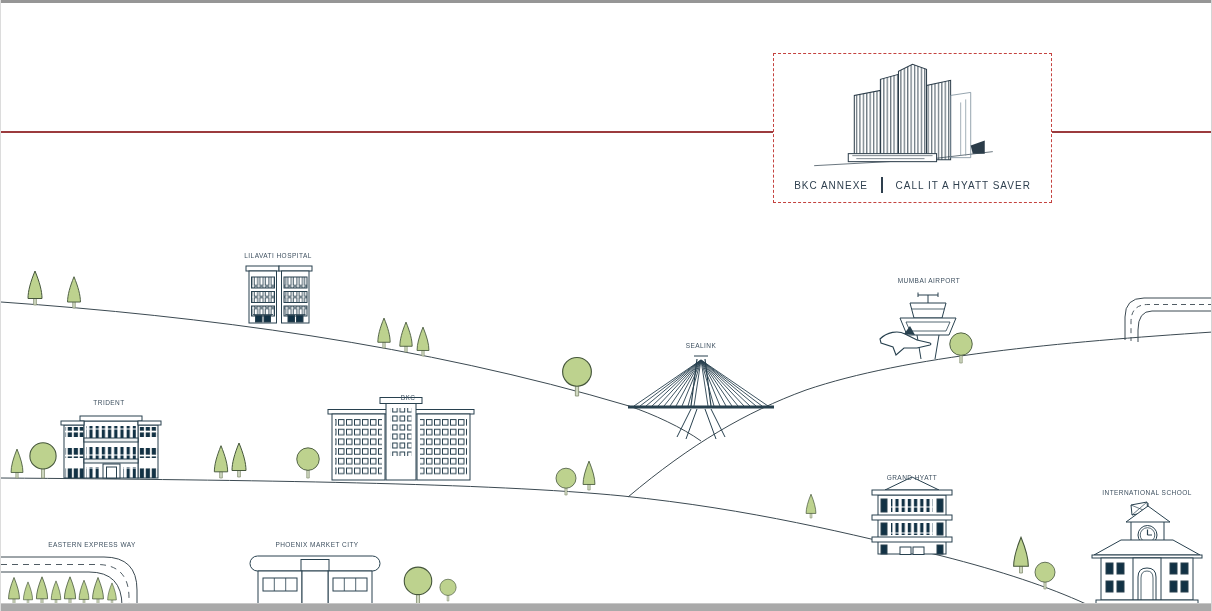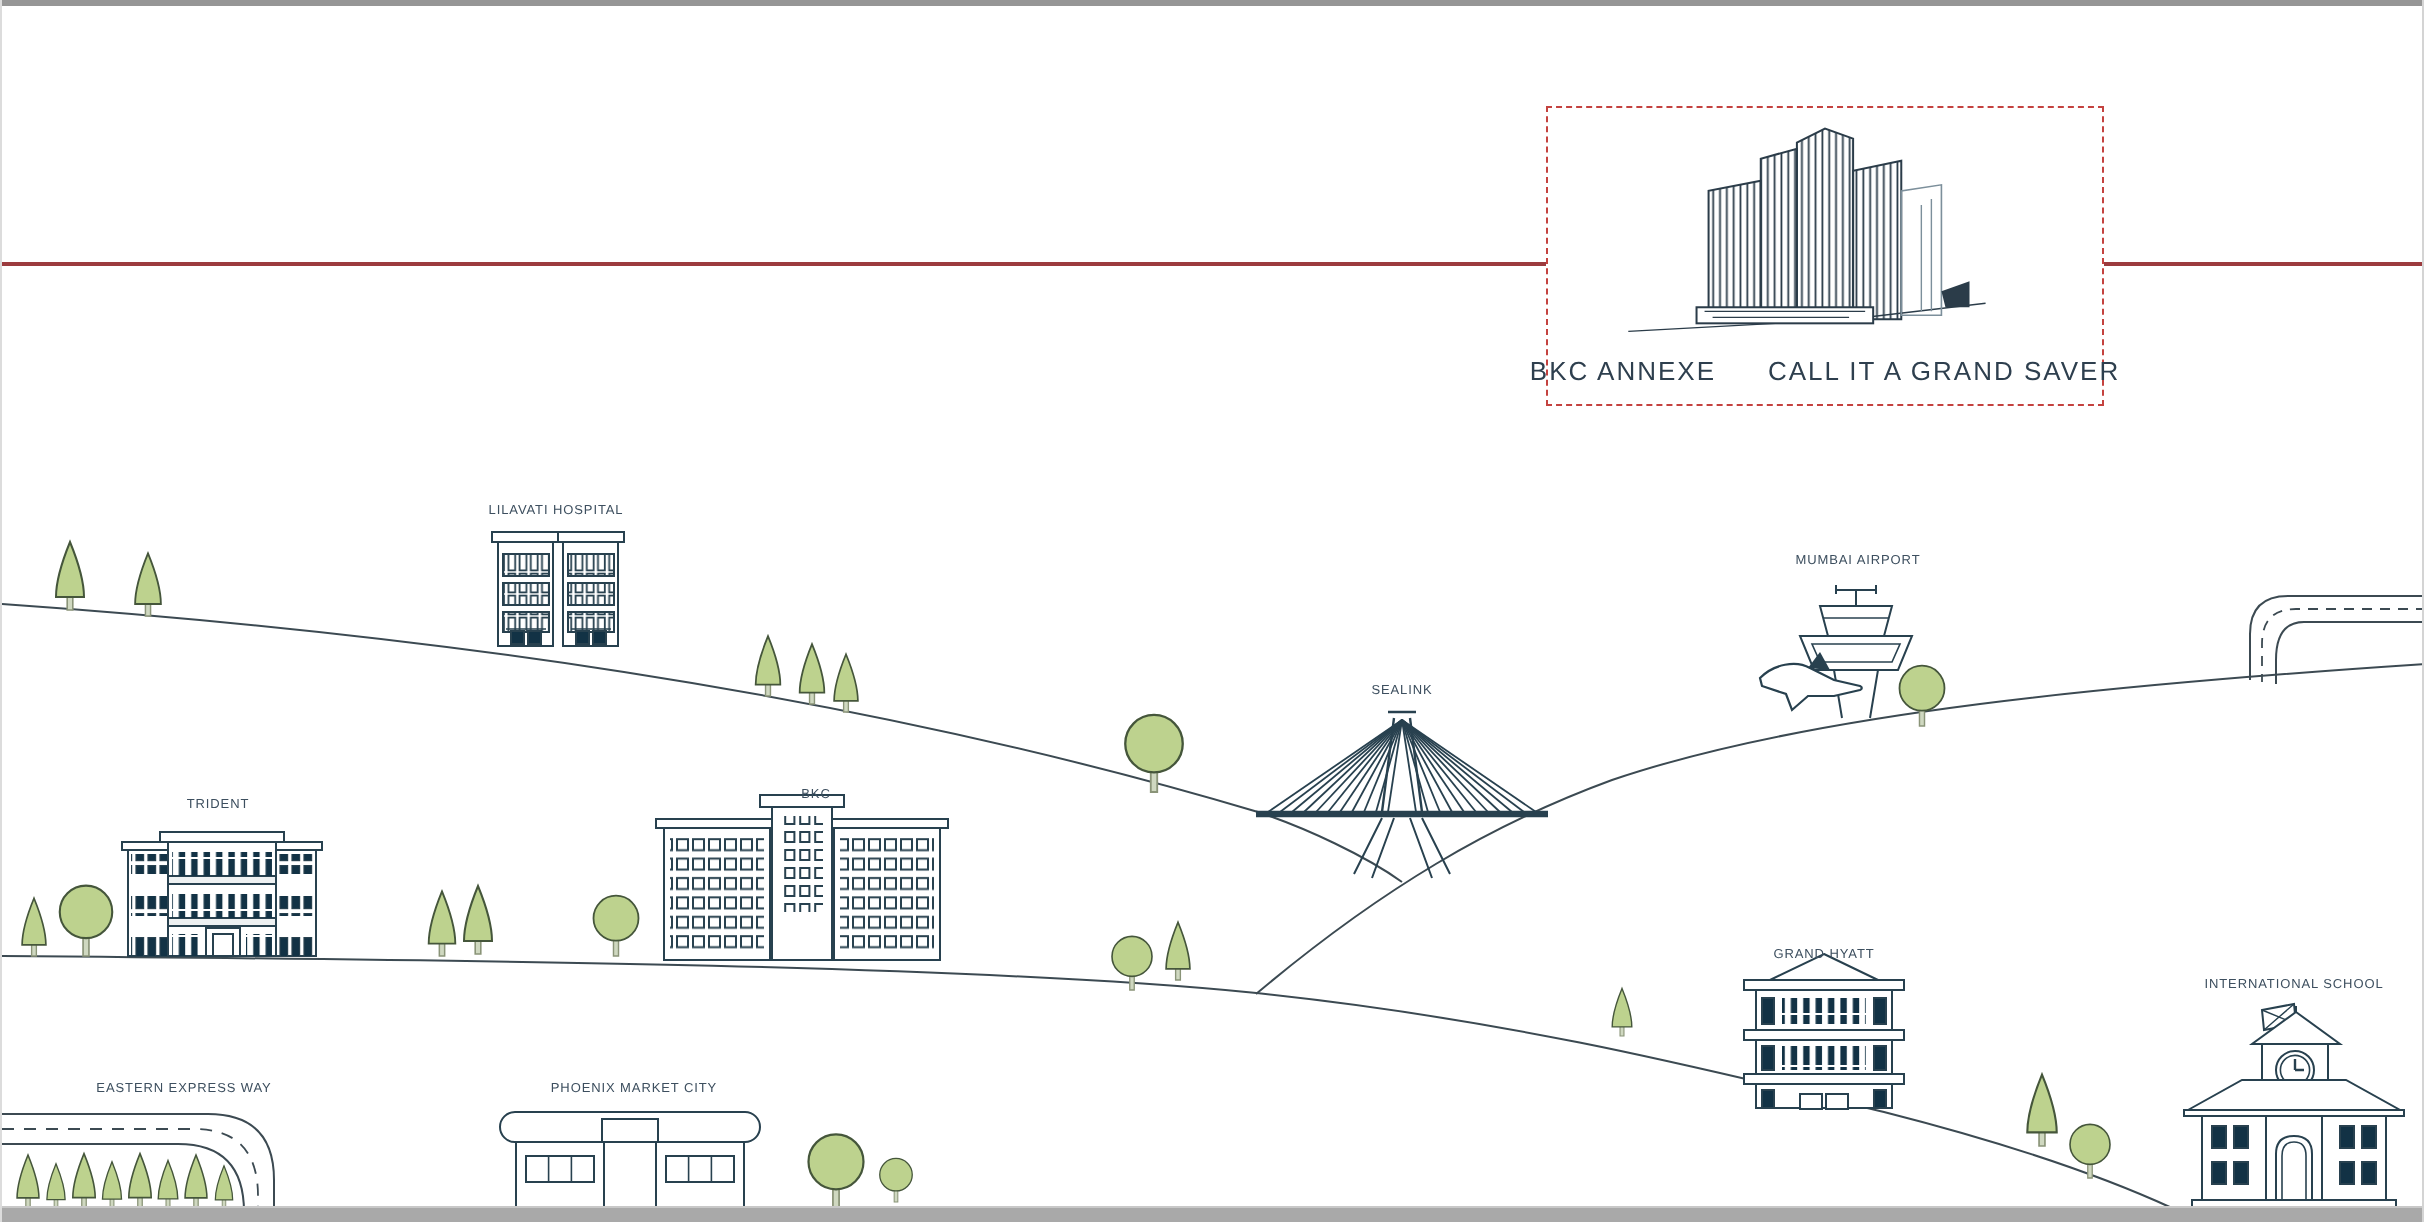--- a/index.html
+++ b/index.html
@@ -5,21 +5,21 @@
   html,body{margin:0;padding:0;background:#e9e9e9;font-family:"Liberation Sans",sans-serif;}
   .stage{position:relative;width:1212px;height:611px;margin:0 auto;background:#fff;overflow:hidden;
          border-left:1px solid #dcdcdc;border-right:1px solid #d4d4d4;box-sizing:border-box;}
   .chrome-top{position:absolute;left:0;top:0;width:100%;height:3px;background:#969696;z-index:6;}
   .chrome-bottom{position:absolute;left:0;bottom:0;width:100%;height:7px;background:#a9a9a9;border-top:1px solid #c8c8c8;z-index:6;}
   .red-line{position:absolute;left:0;top:131px;width:100%;height:1.5px;background:#9c3b3e;z-index:2;}
   .callout{position:absolute;left:772px;top:53px;width:279px;height:150px;background:#fff;
            border:1.5px dashed #c4423f;box-sizing:border-box;z-index:3;display:flex;flex-direction:column;}
   .callout svg{flex:1 1 auto;display:block;margin-top:2px;}
   .callout-row{display:flex;align-items:center;justify-content:center;gap:13px;padding-bottom:9px;}
-  .callout-row span{font-size:13px;letter-spacing:1px;color:#2e3f4e;white-space:nowrap;}
+  .callout-row span{font-size:10px;letter-spacing:1px;color:#2e3f4e;white-space:nowrap;}
   .callout-divider{width:1.5px;height:16px;background:#2e3f4e;}
   .map{position:absolute;left:0;top:0;z-index:1;}
   .lbl{position:absolute;transform:translateX(-50%);font-size:6.5px;line-height:1.1;letter-spacing:.45px;
        color:#3d4f5f;white-space:nowrap;z-index:4;}
 </style>
 </head>
 <body>
 
 <div class="stage">
   <div class="chrome-top"></div>
@@ -41,21 +41,21 @@
         <path d="M176,100 V38 L196,35 V100 Z" stroke="#7c8f9b" stroke-width="0.8"></path>
         <path d="M186,45 V98 M191,42 V98" stroke="#7c8f9b" stroke-width="0.7"></path>
         <rect x="74" y="96" width="88" height="8" fill="#fff"></rect>
         <path d="M78,98 H158 M82,101 H150" stroke-width="0.6"></path>
         <path d="M196,88 L210,83 L210,96 L198,96 Z" fill="#2b3c49" stroke="none"></path>
       </g>
     </svg>
     <div class="callout-row">
       <span>BKC ANNEXE</span>
       <div class="callout-divider"></div>
-      <span>CALL IT A GRAND SAVER</span>
+      <span>CALL IT A HYATT SAVER</span>
     </div>
   </div>
 
   <span class="lbl" style="left:277px;top:252px">LILAVATI HOSPITAL</span>
   <span class="lbl" style="left:108px;top:399px">TRIDENT</span>
   <span class="lbl" style="left:407px;top:394px">BKC</span>
   <span class="lbl" style="left:700px;top:342px">SEALINK</span>
   <span class="lbl" style="left:928px;top:277px">MUMBAI AIRPORT</span>
   <span class="lbl" style="left:911px;top:474px">GRAND HYATT</span>
   <span class="lbl" style="left:1146px;top:489px">INTERNATIONAL SCHOOL</span>

